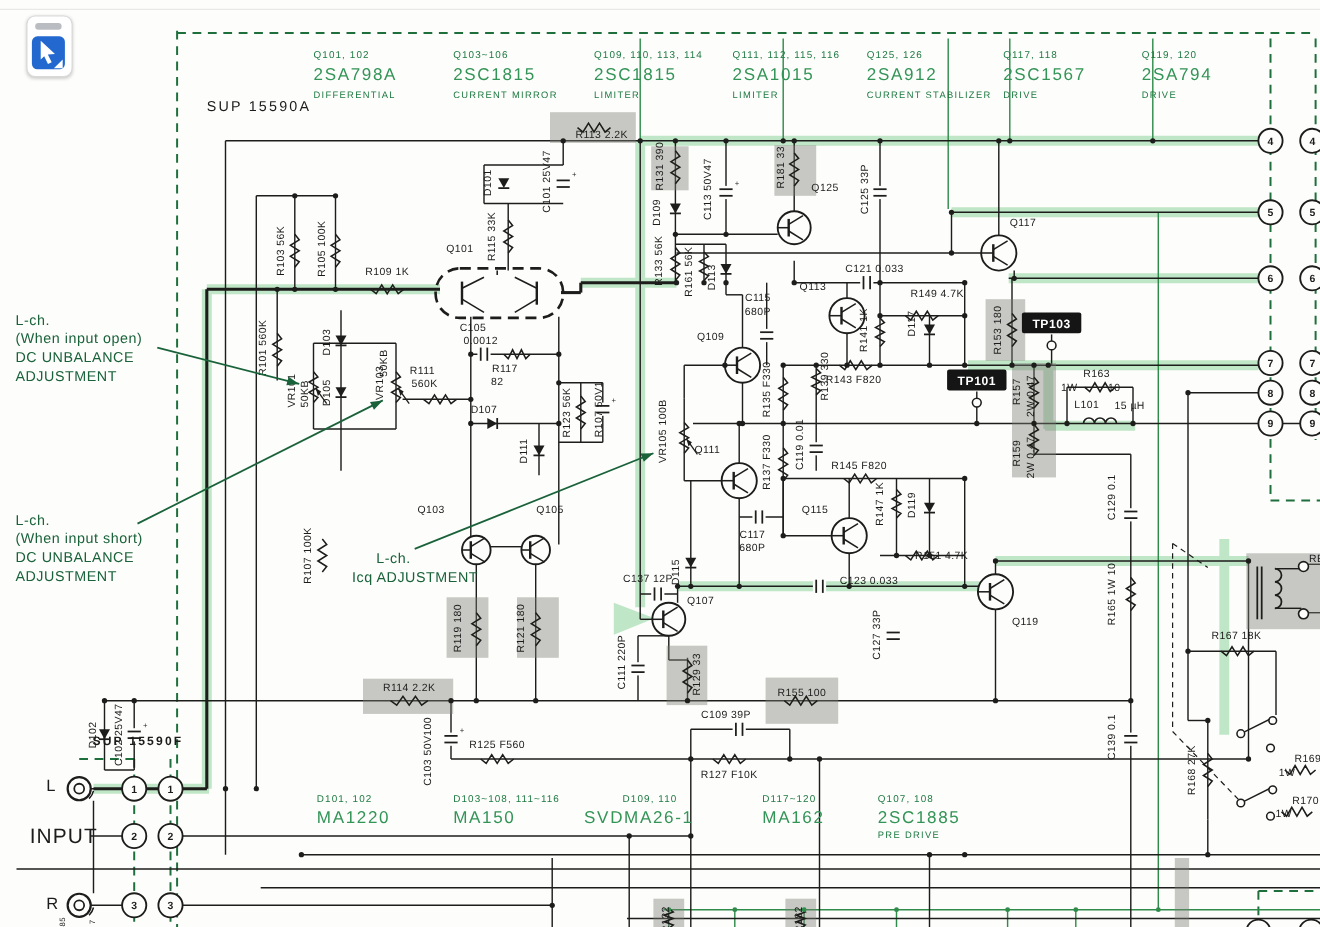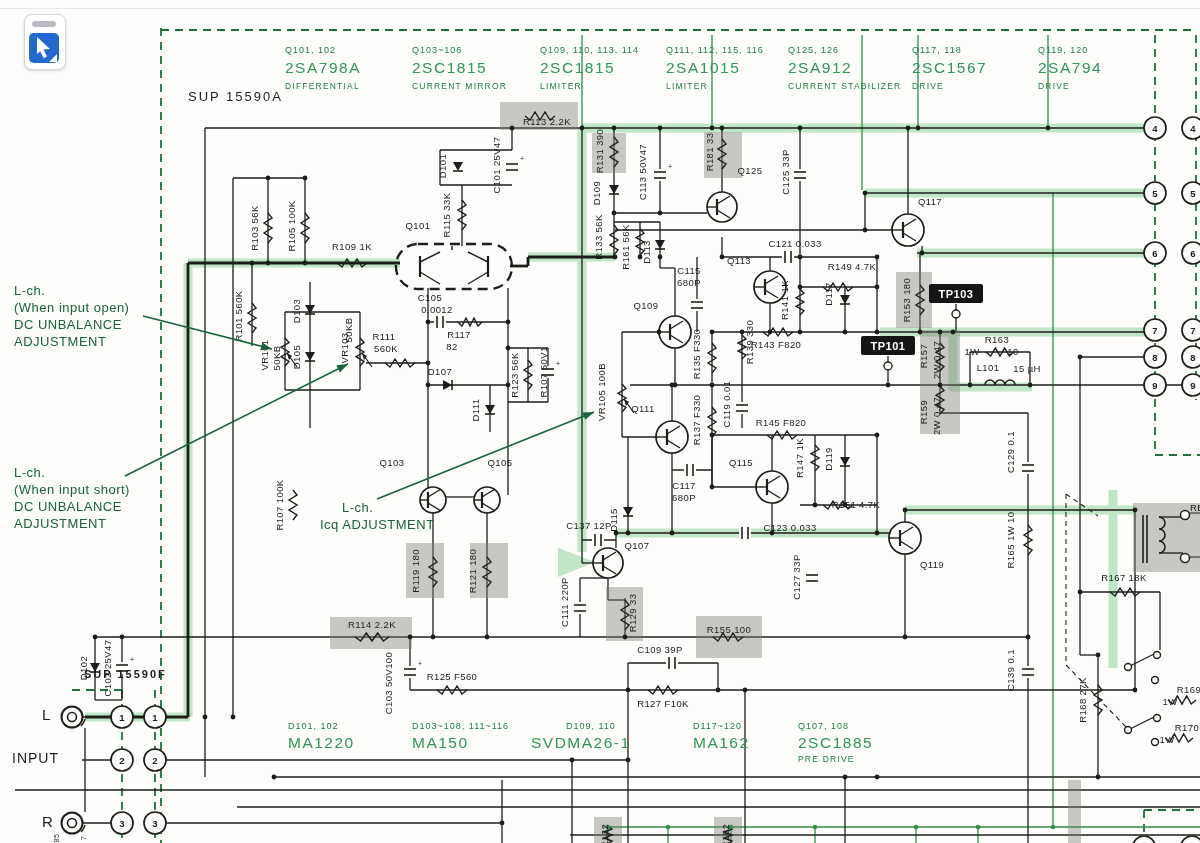--- a/index.html
+++ b/index.html
@@ -3,21 +3,21 @@
 <meta charset="utf-8">
 <style>
   html,body{margin:0;padding:0;background:#fff;}
   #page{position:relative;width:1200px;height:843px;background:#fdfdfb;overflow:hidden;
         font-family:"Liberation Sans",sans-serif;}
   #topline{position:absolute;left:0;top:8px;width:100%;height:1px;background:#e7e7e5;}
   #svgmount{position:absolute;left:0;top:0;width:1200px;height:843px;}
   .abslabel{position:absolute;color:#1c1c1c;white-space:nowrap;}
   #sup-a{left:164px;top:89px;font-size:13px;letter-spacing:2px;margin-left:24px;}
   #sup-f{left:84px;top:668px;font-size:11px;font-weight:bold;letter-spacing:2px;}
-  #lbl-input{left:12px;top:750px;font-size:14px;letter-spacing:1px;}
+  #lbl-input{left:27px;top:750px;font-size:19px;letter-spacing:1px;}
   #lbl-l{left:42px;top:706px;font-size:15px;}
   #lbl-r{left:42px;top:813px;font-size:15px;}
   #tool{position:absolute;left:24px;top:14px;width:40px;height:54px;background:#fff;
         border:1px solid #d9d9d9;border-radius:8px;box-shadow:0 1px 3px rgba(0,0,0,.18);}
   #tool .bar{position:absolute;left:7px;top:6px;width:24px;height:6px;border-radius:3px;background:#b9bdc2;}
   #tool .blue{position:absolute;left:4px;top:18px;width:30px;height:30px;border-radius:5px;background:#2268cf;}
   svg text{font-family:"Liberation Sans",sans-serif;}
 </style>
 </head>
 <body>

